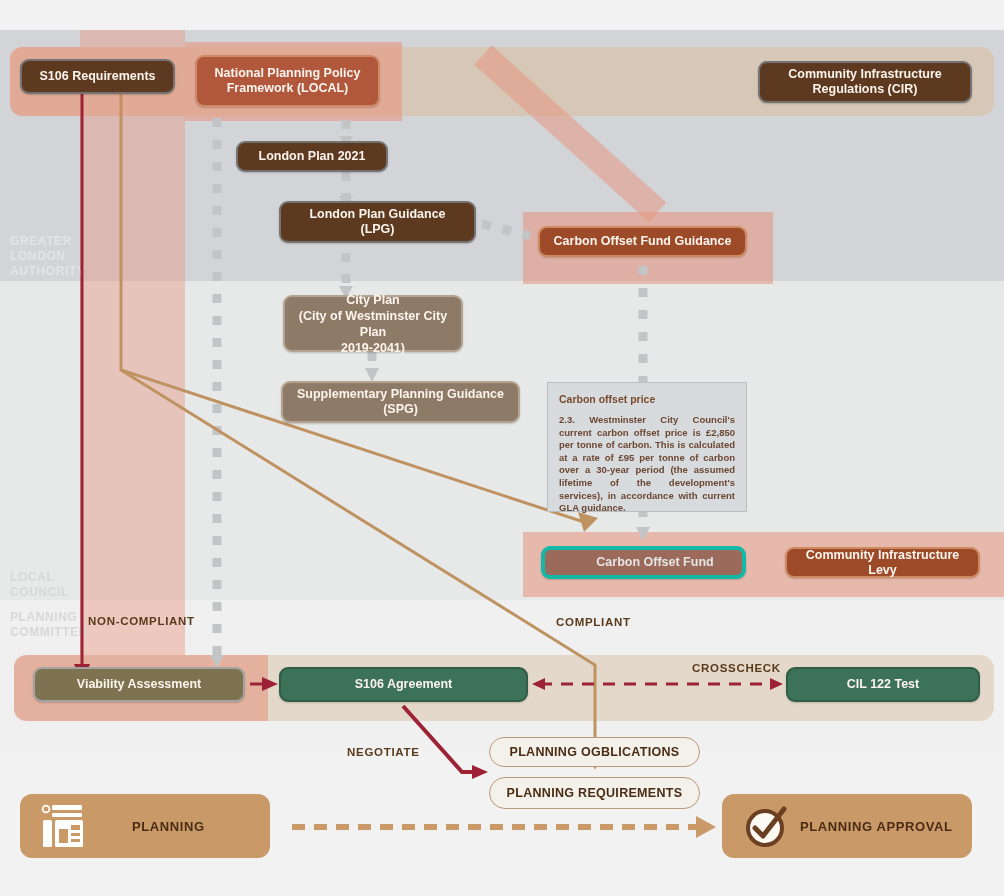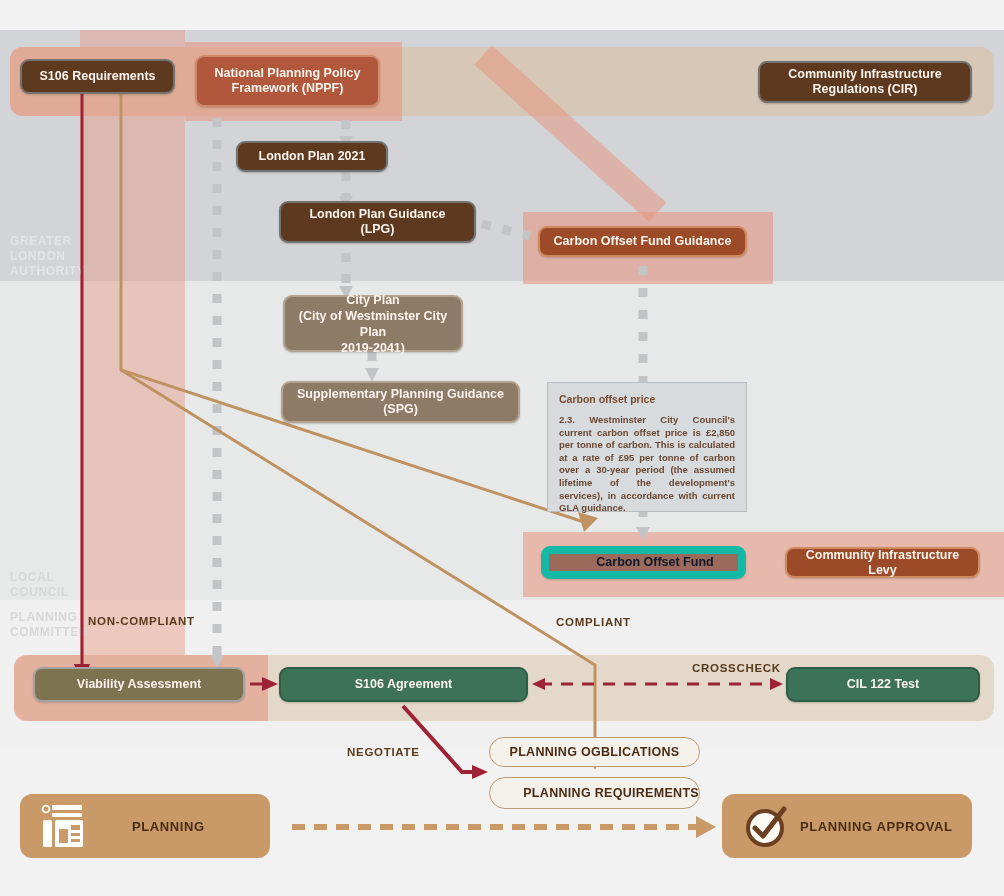--- a/index.html
+++ b/index.html
@@ -42,21 +42,21 @@
   .node{position:absolute;border-radius:9px;display:flex;align-items:center;
       justify-content:center;text-align:center;color:#fdf4ee;font-weight:700;
       font-size:12.5px;line-height:15px;z-index:6;box-sizing:border-box;padding:4px 10px;
       box-shadow:0 1px 2px rgba(0,0,0,.18);}
   .dkbrown{background:#5d3a1f;border:2px solid #737373;}
   .midbrown{background:#b0573c;border:2px solid #d08a68;}
   .ltbrown{background:#8d7a67;border:2px solid #b5a391;}
   .olive{background:#7d7350;border:2px solid #a3a3a3;}
   .rust{background:#9c4a27;border:2px solid #cf8a5f;}
   .green{background:#3c7257;border:2px solid #2f5d47;}
-  .cofund{background:#9b6a5b;border:8px solid #14b8a6;color:#0f172a;padding-left:33px;}
+  .cofund{background:#9b6a5b;border:4px solid #14b8a6;color:#e5e5e5;padding-left:33px;}
 
   .pill{position:absolute;z-index:6;background:#f4f1eb;border:1px solid #b99b78;
       border-radius:20px;display:flex;align-items:center;justify-content:center;
       color:#4a2c14;font-weight:700;font-size:12.5px;letter-spacing:.3px;box-sizing:border-box;}
 
   
   .foot{position:absolute;z-index:6;background:#c99a68;border-radius:12px;
       display:flex;align-items:center;color:#4a2c14;font-weight:700;font-size:13px;
       letter-spacing:.6px;box-sizing:border-box;}
 
@@ -146,21 +146,21 @@
     <path d="M121 370 L595 665 L595 760" stroke="#bf9262" stroke-width="3" fill="none"></path>
     <polygon points="587,752 603,752 595,770" fill="#bf9262"></polygon>
   </svg>
 
   <div class="node dkbrown" style="left:20px;top:59px;width:155px;height:35px;">
     <span>S106 Requirements</span>
   </div>
 
   <div class="node midbrown" style="left:195px;top:55px;width:185px;height:52px;flex-direction:column;">
     <span>National Planning Policy</span>
-    <span>Framework (NPPF)</span>
+    <span>Framework (LOCAL)</span>
   </div>
 
   <div class="node dkbrown" style="left:758px;top:61px;width:214px;height:42px;flex-direction:column;">
     <span>Community Infrastructure</span>
     <span>Regulations (CIR)</span>
   </div>
 
   <div class="node dkbrown" style="left:236px;top:141px;width:152px;height:31px;">
     <span>London Plan 2021</span>
   </div>
@@ -201,21 +201,21 @@
   </div>
 
   <div class="node green" style="left:786px;top:667px;width:194px;height:35px;">
     <span>CIL 122 Test</span>
   </div>
 
   <div class="pill" style="left:489px;top:737px;width:211px;height:30px;">
     <span>PLANNING OGBLICATIONS</span>
   </div>
 
-  <div class="pill" style="left:489px;top:777px;width:211px;height:32px;justify-content:flex-end;">
+  <div class="pill" style="left:489px;top:777px;width:211px;height:32px;">
     <span>PLANNING REQUIREMENTS</span>
   </div>
 
   <div class="foot" style="left:20px;top:794px;width:250px;height:64px;padding-left:18px;">
     <svg width="52" height="48" viewBox="0 0 52 48">
       <circle cx="8" cy="7" r="3.4" fill="none" stroke="#fff" stroke-width="1.8"></circle>
       <rect x="14" y="3" width="30" height="5" rx="1" fill="#fff"></rect>
       <rect x="14" y="11" width="30" height="4" rx="1" fill="#fff"></rect>
       <rect x="5" y="18" width="9" height="27" rx="1.5" fill="#fff"></rect>
       <rect x="17" y="18" width="28" height="27" rx="1.5" fill="#fff"></rect>

